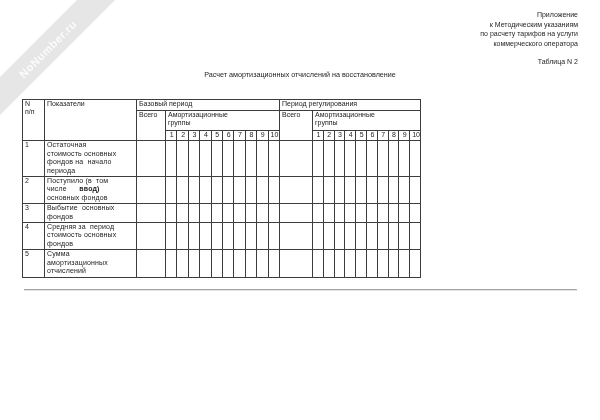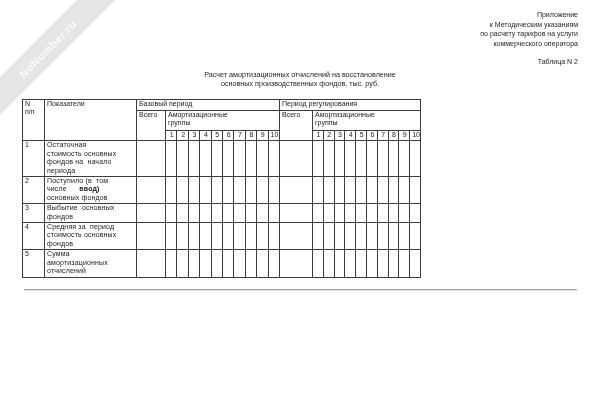--- a/index.html
+++ b/index.html
@@ -94,21 +94,20 @@
   <div class="corner-note">
     <div>Приложение</div>
     <div>к Методическим указаниям</div>
     <div>по расчету тарифов на услуги</div>
     <div>коммерческого оператора</div>
     <div class="table-ref">Таблица N 2</div>
   </div>
 
   <div class="doc-title">
     <div>Расчет амортизационных отчислений на восстановление</div>
-    <div>основных производственных фондов, тыс. руб.</div>
   </div>
 
   <table class="amort">
     <colgroup>
       <col style="width:22px">
         <col style="width:92px">
       <col style="width:29px">
       <col style="width:11.4px">
         <col style="width:11.4px">
         <col style="width:11.4px">

